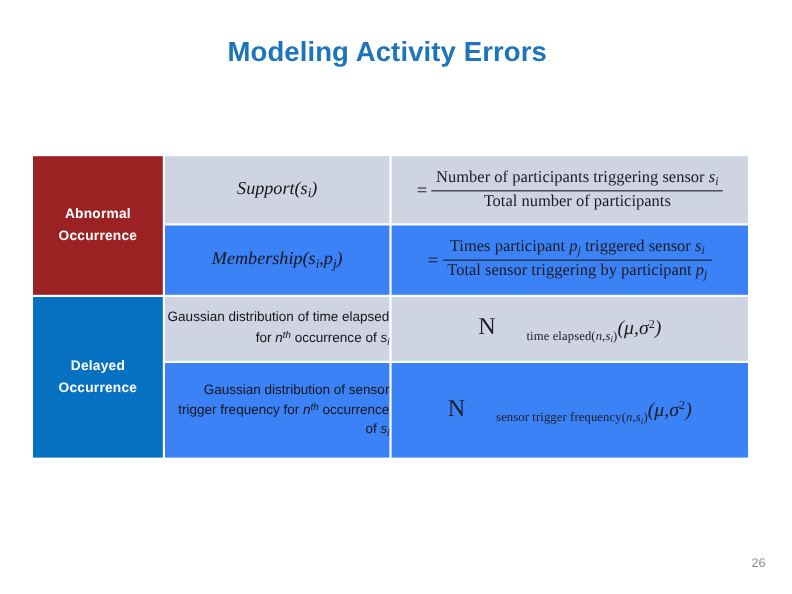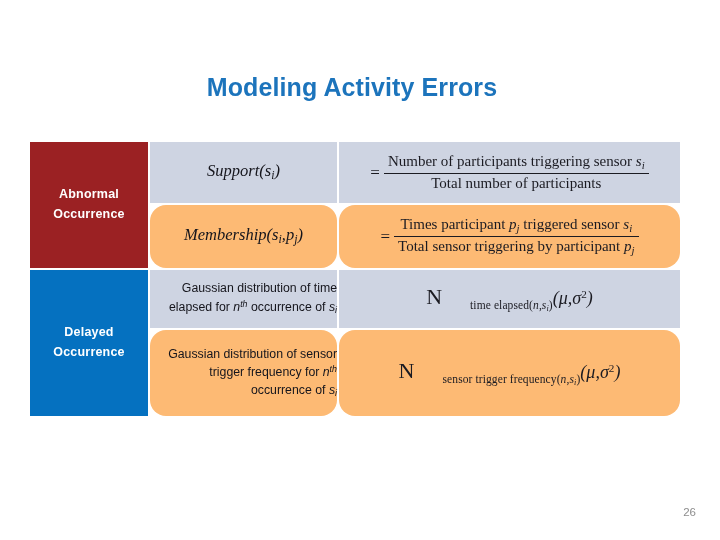--- a/index.html
+++ b/index.html
@@ -19,21 +19,20 @@
   .slide-title {
     position: absolute;
     left: 0;
     top: 33px;
     width: 704px;
     text-align: center;
     font-size: 25px;
     font-weight: bold;
     color: #1c74bc;
     letter-spacing: 0.1px;
-    margin-top: 40px;
   }
 
   
   .matrix-table {
     position: absolute;
     left: 28px;
     top: 140px;
     width: 654px;
     height: 278px;
     border-collapse: separate;
@@ -54,21 +53,21 @@
     font-size: 12.5px;
     font-weight: bold;
     line-height: 1.55;
     letter-spacing: 0.2px;
   }
   .cat-cell.abnormal { background: #9b2123; }
   .cat-cell.delayed  { background: #0571c0; }
 
   
   .name-cell {
-    width: 187px;
+    width: 204px;
     text-align: center;
     font-family: "Liberation Serif", serif;
     font-style: italic;
     font-size: 16.5px;
     color: #15151c;
   }
   .desc-cell {
     width: 187px;
     text-align: right;
     padding: 6px 8px 6px 8px;
@@ -80,21 +79,21 @@
   
   .eq-cell {
     text-align: center;
     font-family: "Liberation Serif", serif;
     font-size: 15px;
     color: #1b1b22;
   }
 
   
   .shade-dark  { background: #ced4e2; }
-  .shade-light { background: #fdba74; border-radius: 16px; }
+  .shade-light { background: #3b82f6; }
 
   
   .eq-wrap {
     display: inline-flex;
     align-items: center;
     justify-content: center;
     gap: 4px;
     line-height: 1.15;
   }
   .eq-eq {

